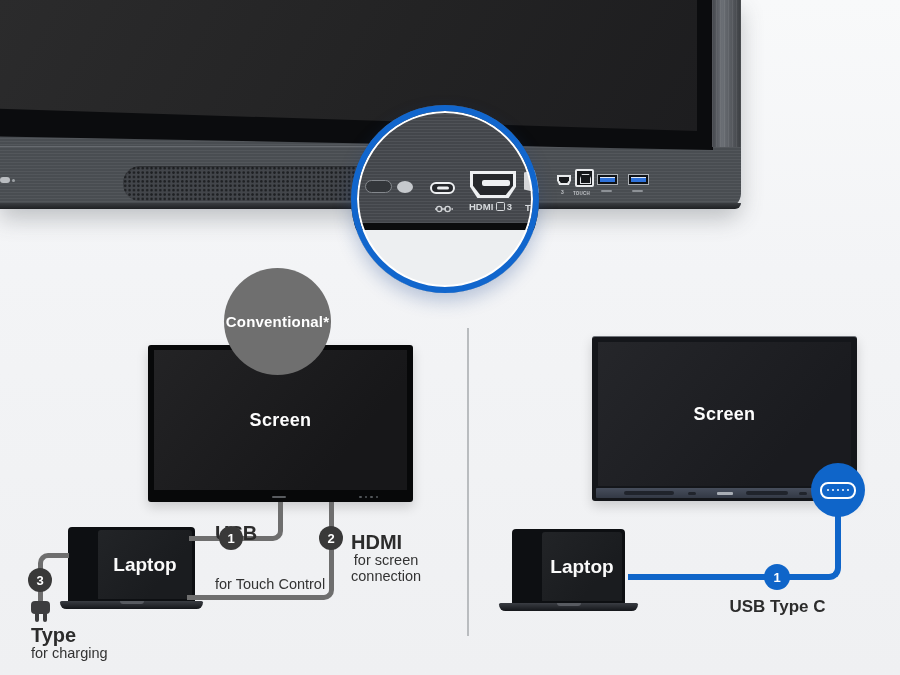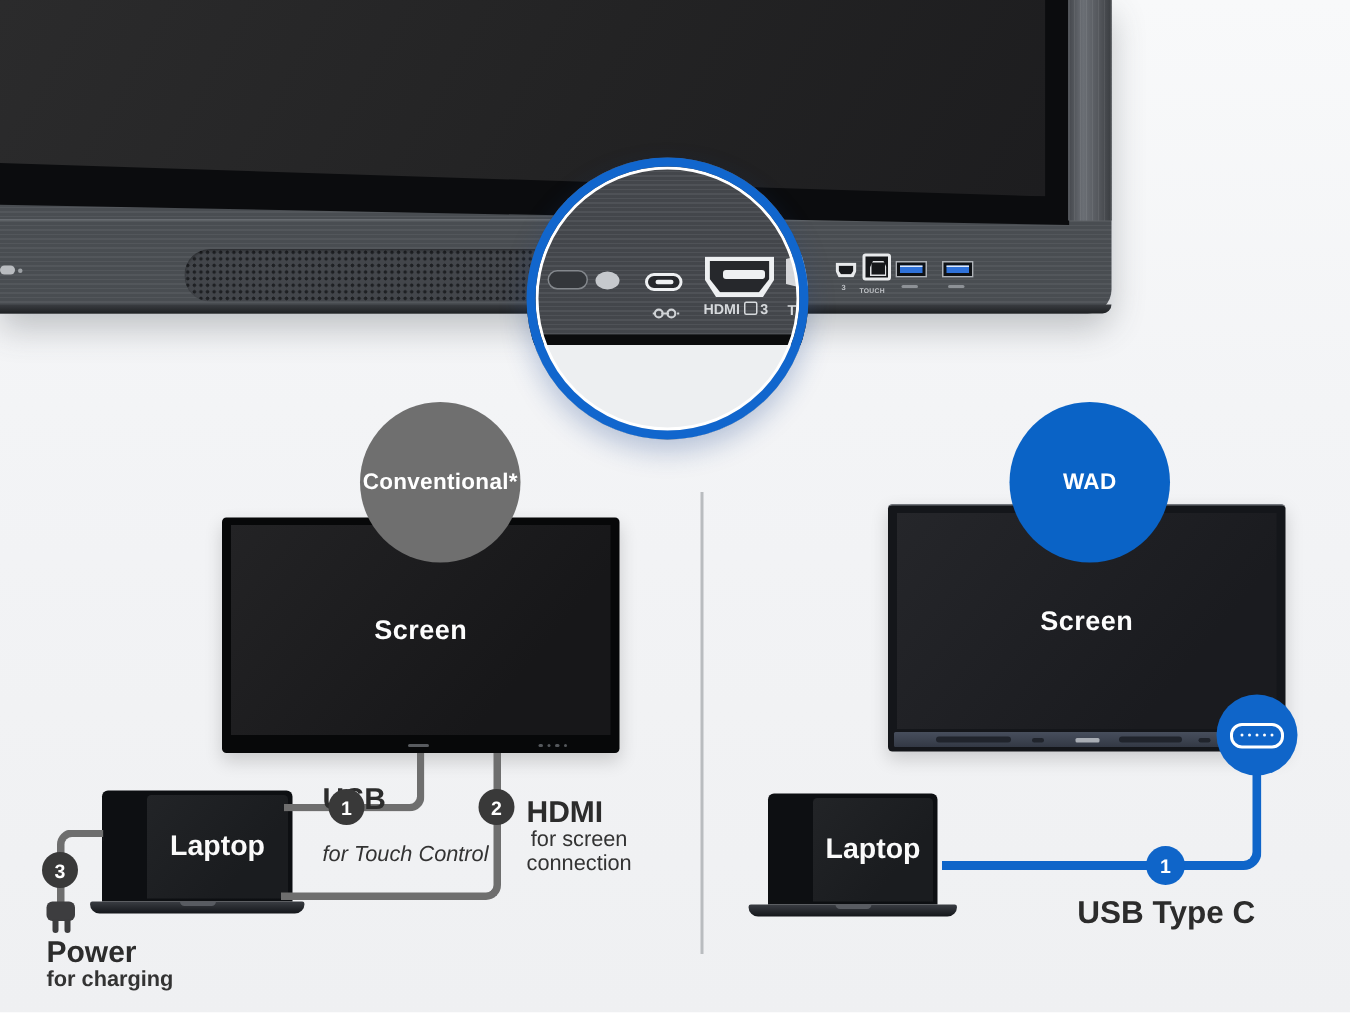--- a/index.html
+++ b/index.html
@@ -185,21 +185,21 @@
       <div class="abs m-portlabels" style="left:174px;top:97px;">T</div>
 
       <div class="abs mag-black"></div>
       <div class="abs mag-light"></div>
     </div>
     <div class="abs mag-ring"></div>
   </div>
 
   <div class="abs divider"></div>
 
-  <div class="abs tag-circle" style="left:240px;top:268px;background:#6f6f6f;">
+  <div class="abs tag-circle" style="left:224px;top:268px;background:#6f6f6f;">
     <span>Conventional*</span>
   </div>
 
   <div class="abs tv" style="left:148px;top:345px;width:265px;height:157px;background:#070809;
         box-shadow:0 5px 12px rgba(0,0,0,.16);">
     <div class="abs" style="inset:5px 6px 12px 6px;background:linear-gradient(130deg,#232325,#171719 75%);
           display:flex;align-items:center;justify-content:center;">
       <span class="tv-label">Screen</span>
     </div>
     <div class="abs" style="right:35px;bottom:4px;display:flex;gap:3px;">
@@ -235,34 +235,31 @@
     <span>1</span>
   </div>
   <div class="abs badge" style="left:319px;top:526px;">
     <span>2</span>
   </div>
   <div class="abs badge" style="left:28px;top:568px;">
     <span>3</span>
   </div>
 
   <div class="abs conn-title" style="left:215px;top:522px;">USB</div>
-  <div class="abs conn-desc" style="left:215px;top:562px;font-style:italic;">for Touch Control</div>
+  <div class="abs conn-desc" style="left:215px;top:576px;">for Touch Control</div>
 
   <div class="abs conn-title" style="left:351px;top:531px;">HDMI</div>
   <div class="abs conn-desc" style="left:351px;top:552px;">
     <div>for screen</div>
     <div>connection</div>
   </div>
 
-  <div class="abs conn-title" style="left:31px;top:624px;">Power</div>
-  <div class="abs conn-desc" style="left:31px;top:645px;font-weight:bold;">for charging</div>
-
-  <div class="abs tag-circle" style="left:673px;top:268px;background:#0a63c6;">
-    <span>WAD</span>
-  </div>
+  <div class="abs conn-title" style="left:31px;top:624px;">Type</div>
+  <div class="abs conn-desc" style="left:31px;top:645px;">for charging</div>
+
 
   <div class="abs tv" style="left:592px;top:336px;width:265px;height:164px;background:#14161a;
         border-top:1px solid #71757b;box-shadow:0 5px 12px rgba(0,0,0,.16);">
     <div class="abs" style="inset:5px 6px 15px 6px;background:linear-gradient(130deg,#25262a,#1a1b1f 75%);
           display:flex;align-items:center;justify-content:center;">
       <span class="tv-label">Screen</span>
     </div>
     <div class="abs bezel-strip" style="left:4px;right:4px;bottom:3px;height:10px;">
       <div class="abs bezel-slot" style="left:28px;top:3px;width:50px;height:4px;"></div>
       <div class="abs bezel-slot" style="left:92px;top:4px;width:8px;height:3px;"></div>
@@ -290,15 +287,15 @@
       <span>Laptop</span>
     </div>
   </div>
   <div class="abs laptop-base" style="left:499px;top:603px;width:139px;height:8px;">
     <div class="laptop-notch"></div>
   </div>
 
   <div class="abs badge badge-blue" style="left:764px;top:564px;">
     <span>1</span>
   </div>
-  <div class="abs conn-title" style="left:690px;top:597px;width:175px;text-align:center;font-size:21px;">USB Type C</div>
+  <div class="abs conn-title" style="left:690px;top:597px;width:175px;text-align:center;font-size:17px;">USB Type C</div>
 
 </div>
 
 </body></html>

